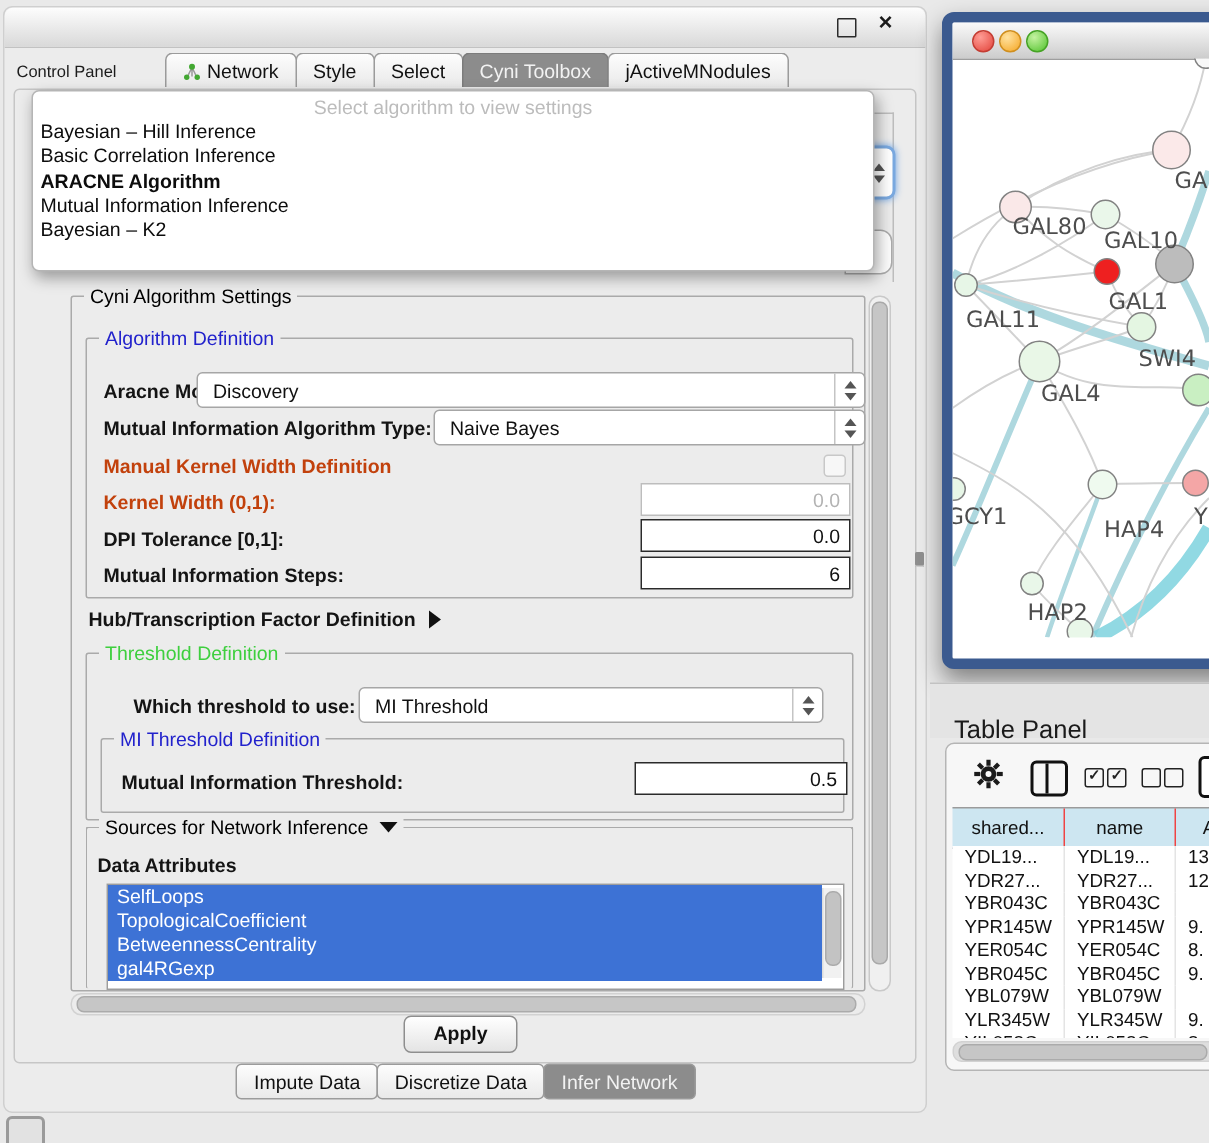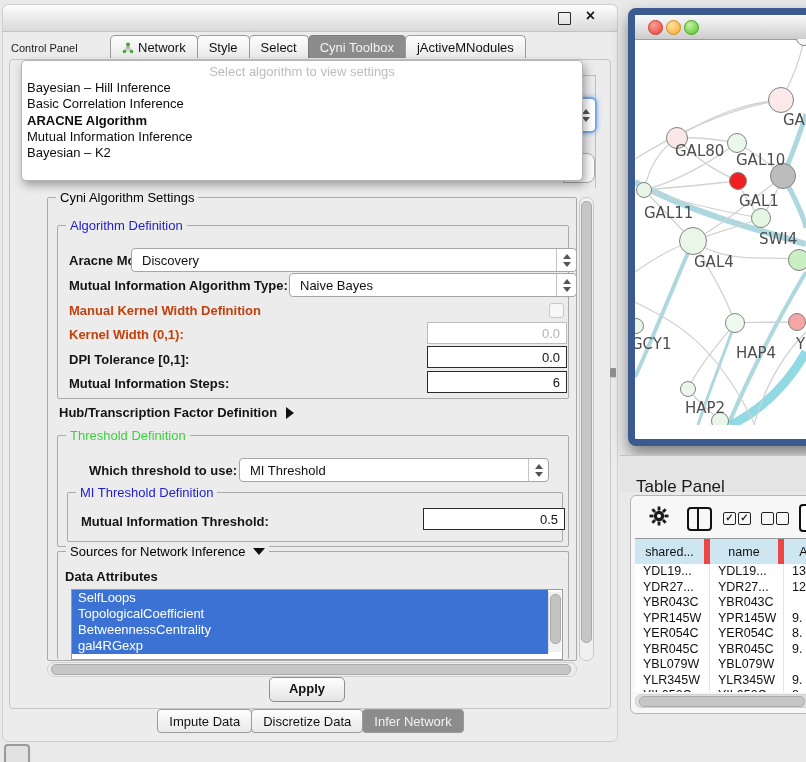--- a/index.html
+++ b/index.html
@@ -108,21 +108,21 @@
     border:1px solid #b5b5b5;border-radius:6px 0 0 6px;overflow:hidden;}
   #tbl-toolbar{left:0;top:0;right:0;height:42px;}
   .gear-svg{position:absolute;left:18px;top:10px;}
   #col-icon{left:56px;top:11px;width:21px;height:20px;border:2px solid #111;border-radius:4px;}
   #col-icon span{position:absolute;left:8px;top:0;bottom:0;width:2px;background:#111;}
   .cb{position:absolute;width:11px;height:11px;border:1.5px solid #222;border-radius:2px;
      font-size:10px;line-height:10px;text-align:center;color:#222;font-weight:bold;}
   #tbl-partial-icon{left:168px;top:8px;width:26px;height:24px;border:2px solid #111;border-radius:4px;background:#fff;}
   #thead{left:4px;top:42px;width:180px;height:26px;display:flex;background:#cde6f1;
     border-top:1px solid #9b9b9b;border-bottom:1px solid #9b9b9b;}
-  .th{font-size:12.5px;color:#111;border-right:6px solid #ef4444;display:flex;
+  .th{font-size:12.5px;color:#111;border-right:1px solid #ef4444;display:flex;
     align-items:center;justify-content:center;box-sizing:border-box;flex:none;}
   #tbody{left:4px;top:68px;width:180px;height:128px;background:#fff;overflow:hidden;}
   .tr{display:flex;height:15.5px;line-height:15.5px;}
   .td{font-size:12.5px;color:#111;padding-left:8px;box-sizing:border-box;flex:none;
     border-right:1px solid #e4e4e4;white-space:nowrap;overflow:hidden;}
   #tbl-hscroll{left:4px;top:198px;width:180px;height:12px;background:#dedede;border-radius:6px;}
 </style>
 </head>
 <body>
 

